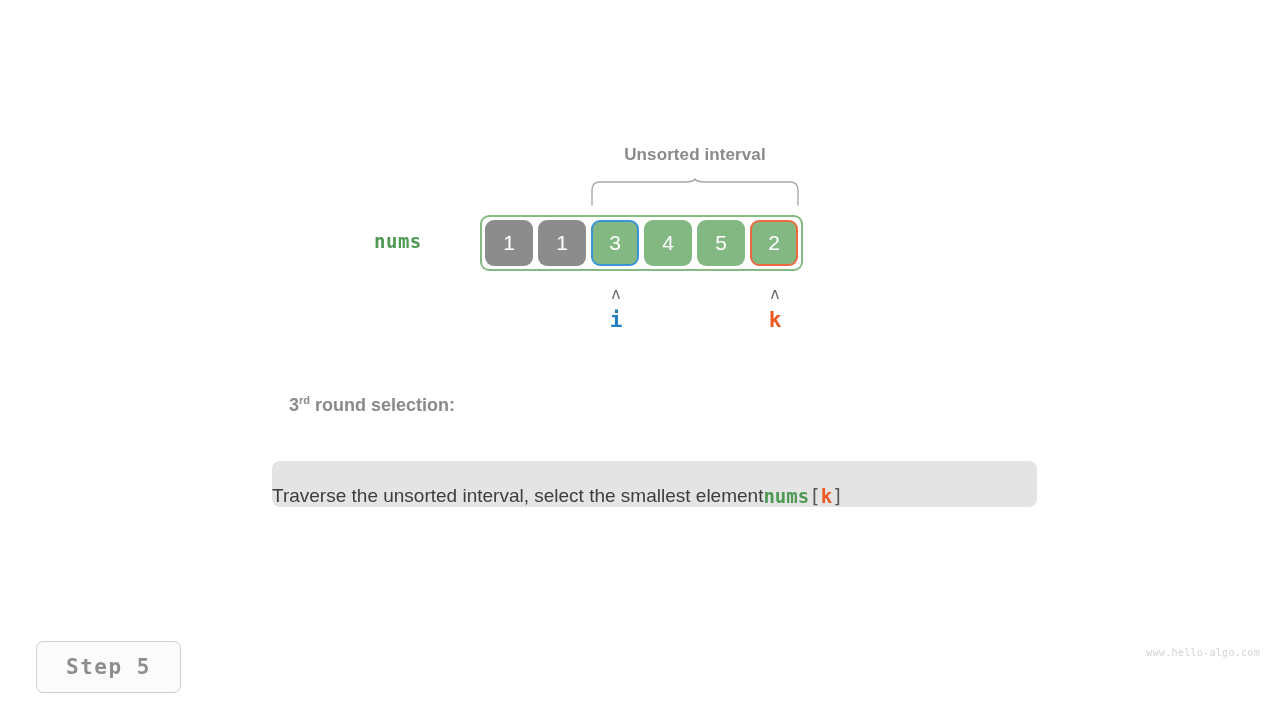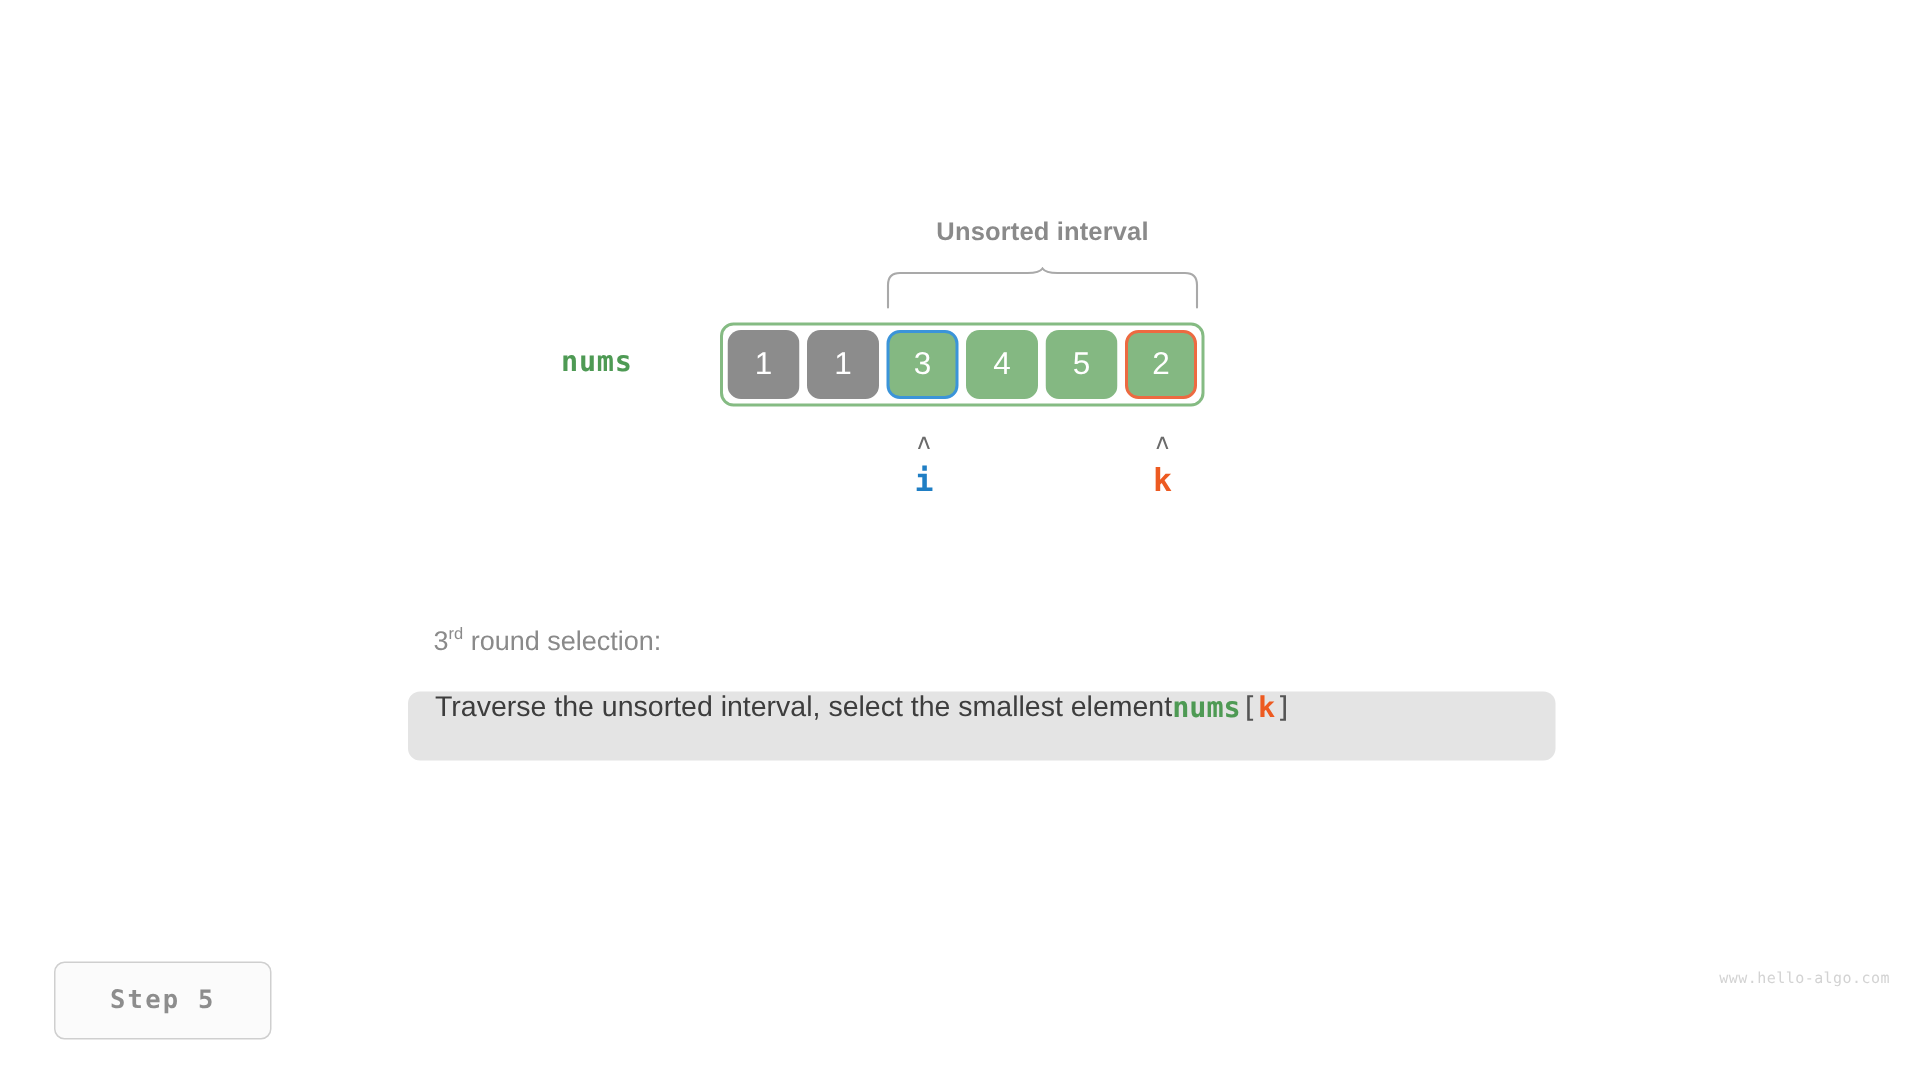--- a/index.html
+++ b/index.html
@@ -81,36 +81,35 @@
     line-height: 21px;
   }
   #pointer-i { left: 596px; top: 287px; }
   #pointer-i .pname { color: #1f7ec4; }
   #pointer-k { left: 755px; top: 287px; }
   #pointer-k .pname { color: #ed5a21; }
 
   
   #round-caption {
     position: absolute;
-    left: 289px; top: 417px;
-    font-size: 18px; font-weight: normal;
+    left: 289px; top: 394px;
+    font-size: 18px; font-weight: bold;
     color: #8a8a8a;
     white-space: nowrap;
   }
   #round-caption sup { font-size: 11px; vertical-align: super; }
 
   
   #description-box {
     position: absolute;
     left: 272px; top: 461px;
     width: 765px; height: 46px;
     background: #e4e4e4;
     border-radius: 8px;
-    display: flex; align-items: flex-start;
-    padding-left: 18px;
+    display: flex; align-items: flex-end;
     font-size: 19px;
     color: #3d3d3d;
     white-space: nowrap;
   }
   #description-box .mono {
     font-family: "DejaVu Sans Mono", monospace;
     font-weight: bold;
     font-size: 19px;
   }
   #description-box .code-green  { color: #4e9a54; }
@@ -120,21 +119,21 @@
   
   #step-badge {
     position: absolute;
     left: 36px; top: 641px;
     width: 145px; height: 52px;
     border: 1px solid #cfcfcf;
     border-radius: 7px;
     background: #fbfbfb;
     display: flex; align-items: center; justify-content: center;
     font-family: "DejaVu Sans Mono", monospace;
-    font-size: 17px; font-weight: bold;
+    font-size: 21px; font-weight: bold;
     color: #8d8d8d;
     letter-spacing: 1.5px;
   }
 
   
   #watermark {
     position: absolute;
     right: 20px; bottom: 13px;
     font-family: "DejaVu Sans Mono", monospace;
     font-size: 10px;

